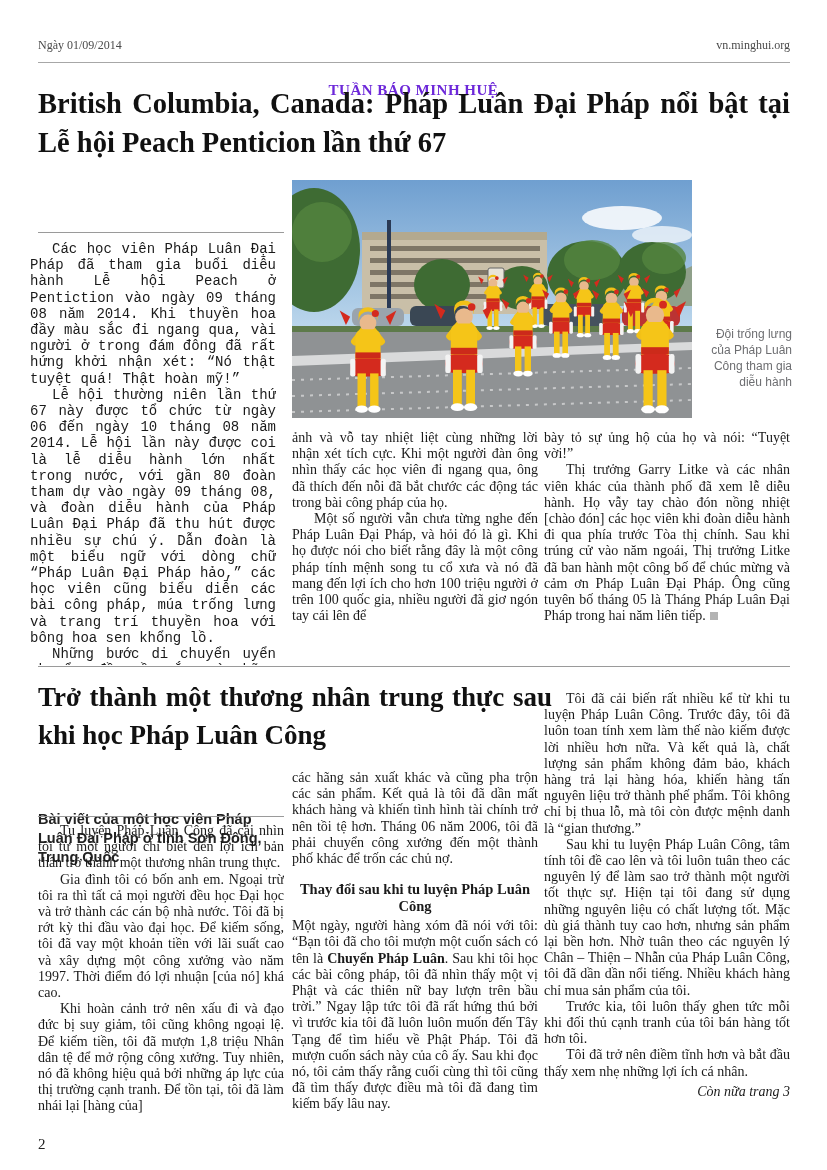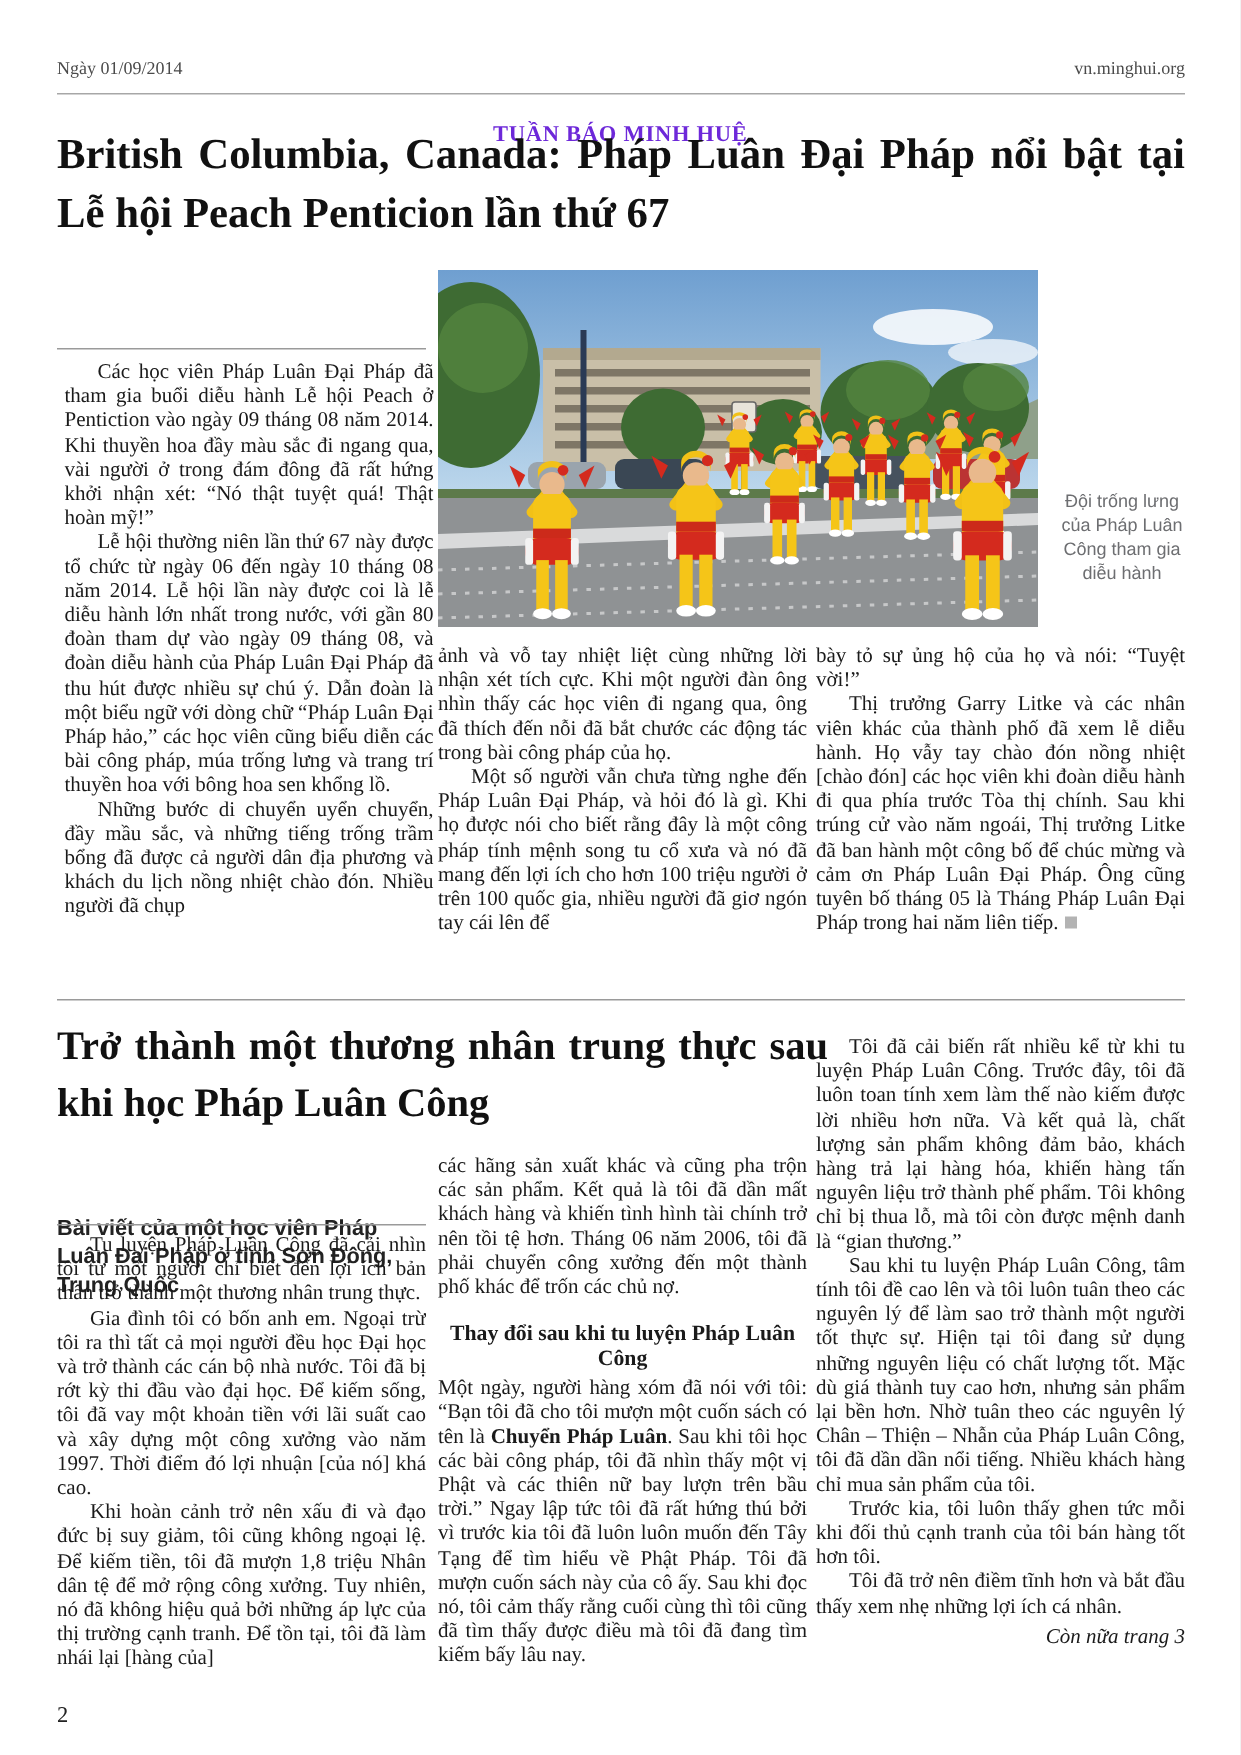--- a/index.html
+++ b/index.html
@@ -46,21 +46,21 @@
   .article-sep{position:absolute;left:38px;top:666px;width:752px;border-top:1px solid #9a9a9a;}
 
   
   .col{
     position:absolute;width:246px;
     font-size:14px;line-height:16.2px;text-align:justify;
     overflow:hidden;
   }
   .col p{margin:0;}
   .col p.ind{text-indent:22px;}
-  .a1c1{left:43px;top:241px;height:424px;}
+  .a1c1{left:30px;top:241px;height:424px;font-family:Liberation Mono, monospace;}
   .a1c2{left:292px;top:430px;height:235px;}
   .a1c3{left:544px;top:430px;height:235px;}
   .a2c1{left:38px;top:823px;height:312px;}
   .a2c2{left:292px;top:770px;height:368px;}
   .a2c3{left:544px;top:691px;height:450px;overflow:visible;}
 
   .subhead{
     font-weight:bold;font-size:14.5px;line-height:17px;
     margin:14px 0 3px 0 !important;text-align:center;
   }
@@ -75,21 +75,21 @@
 
   
   .photo{
     position:absolute;left:292px;top:180px;width:400px;height:238px;
     overflow:hidden;background:#7aa7d4;
   }
   .photo svg{display:block;}
   .caption{
     position:absolute;left:704px;top:326px;width:88px;
     font-family:"Liberation Sans", sans-serif;font-size:12px;line-height:16px;
-    color:#6d6e71;text-align:center;
+    color:#6d6e71;text-align:right;
   }
 
   .page-num{position:absolute;left:38px;top:1136px;font-size:15px;color:#222;}
 </style>
 </head>
 <body>
 
 <div class="page">
 
   <div class="hdr-date">Ngày 01/09/2014</div>

